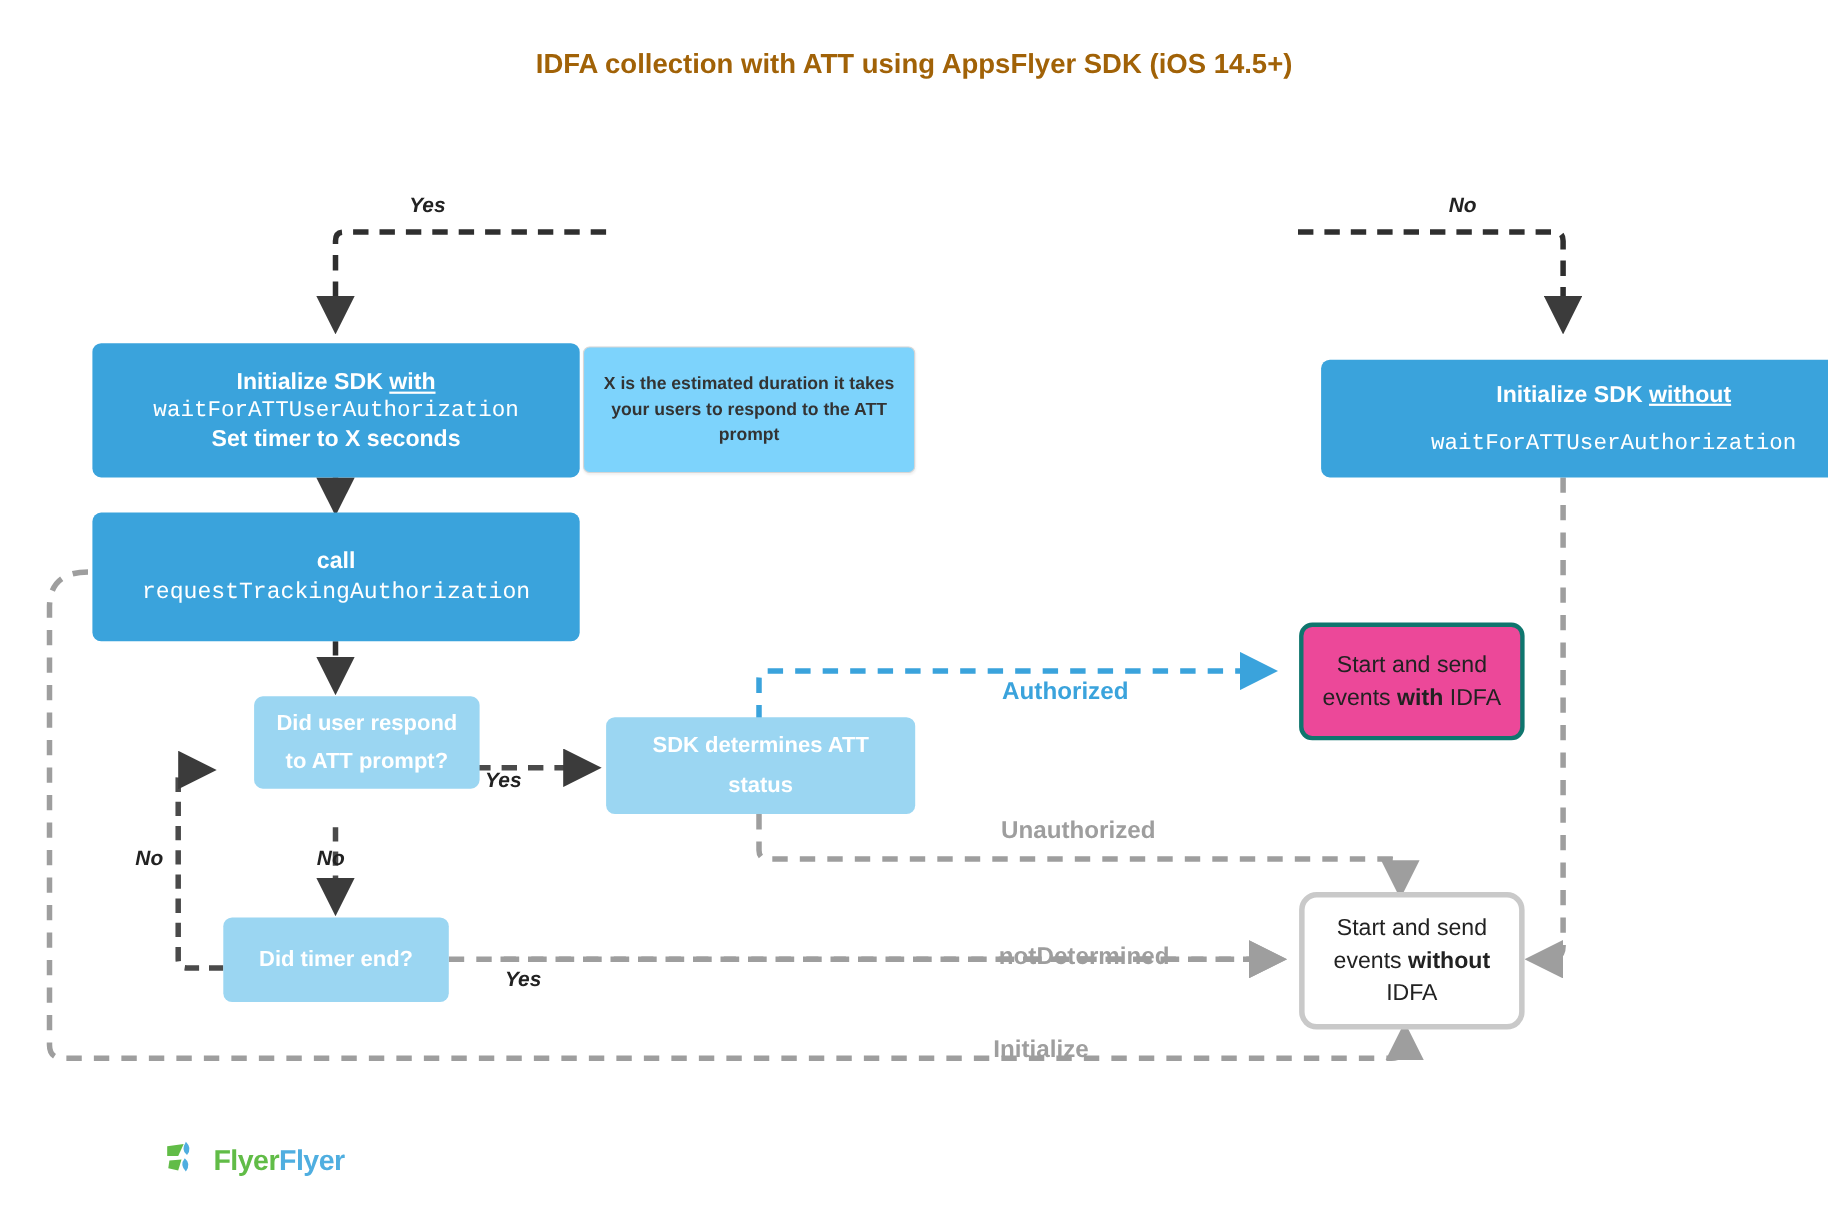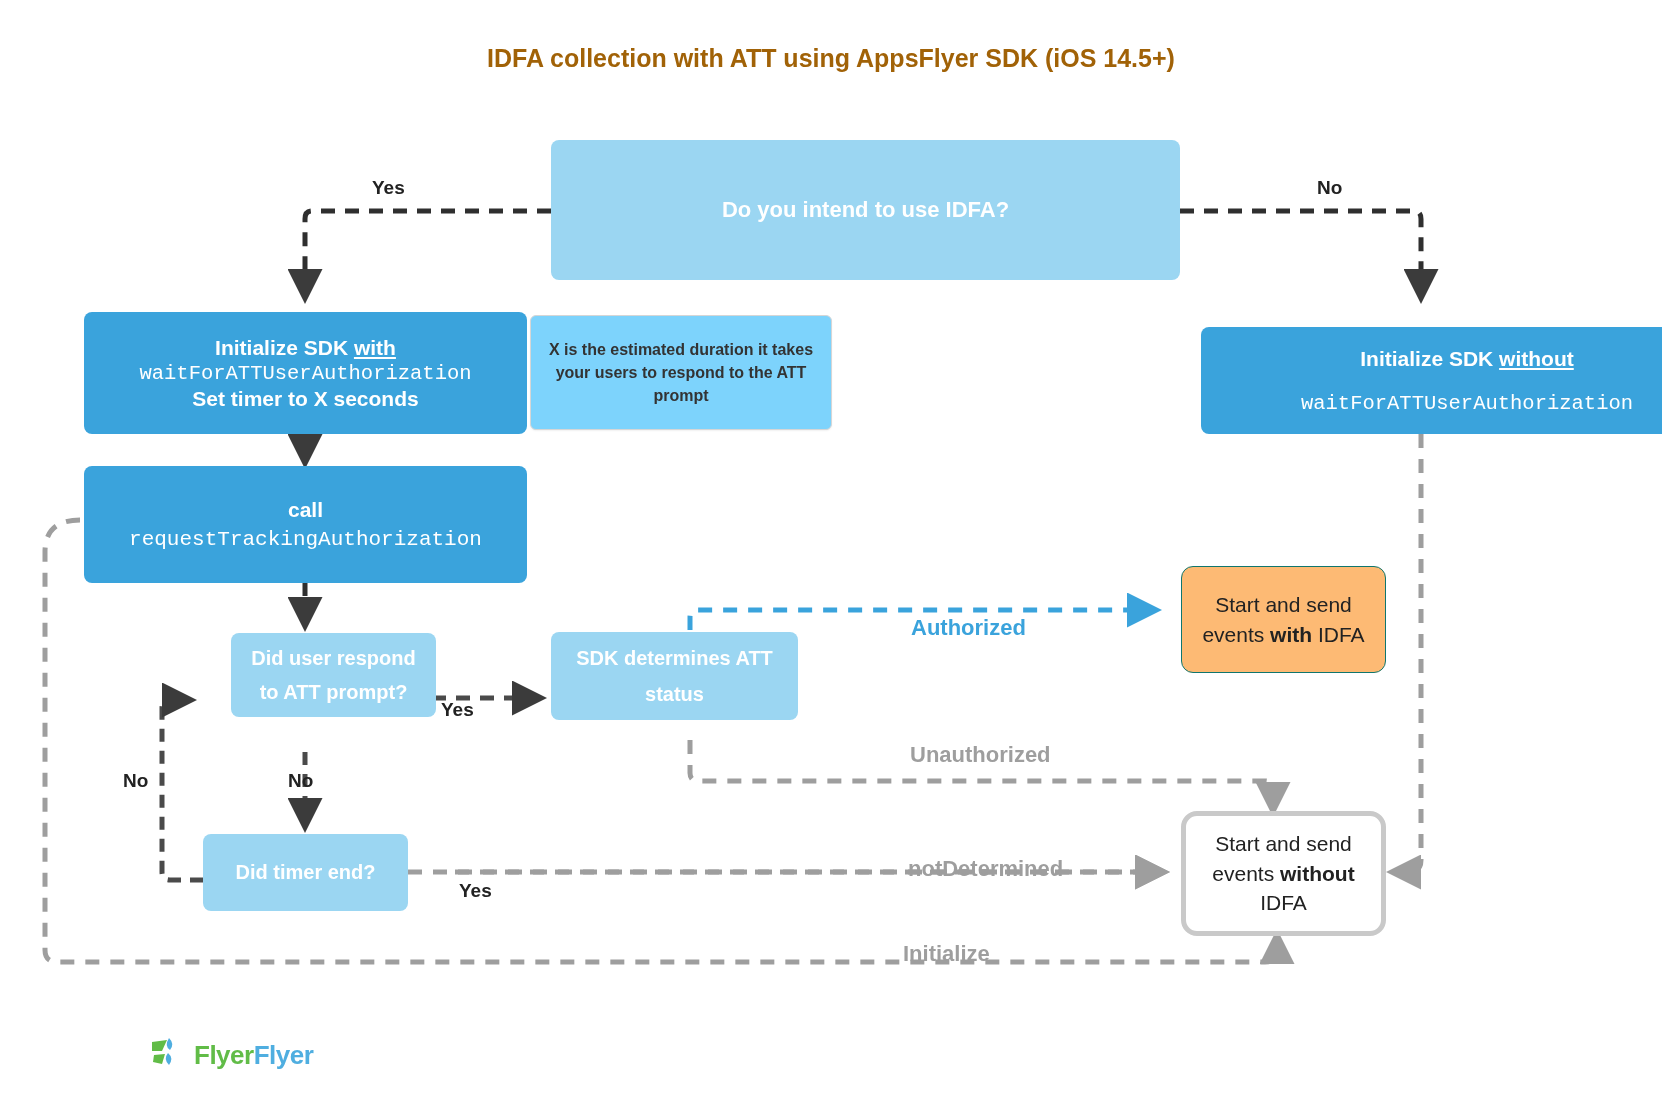--- a/index.html
+++ b/index.html
@@ -46,43 +46,43 @@
   }
   .node-note {
     background: #7dd3fc;
     border: 1px solid #d6d6d6;
     color: #333333;
     font-weight: bold;
     border-radius: 6px;
     box-shadow: 0 1px 2px rgba(0,0,0,0.06);
   }
   .node-outline-blue {
-    background: #fdba74;
-    border: 1px solid #0f766e;
+    background: #ec4899;
+    border: 4px solid #0f766e;
     color: #222222;
     font-weight: normal;
     border-radius: 12px;
   }
   .node-outline-gray {
     background: #ffffff;
     border: 5px solid #c9c9c9;
     color: #222222;
     font-weight: normal;
     border-radius: 16px;
   }
   .mono {
     font-family: "Liberation Mono", "DejaVu Sans Mono", monospace;
     font-weight: normal;
   }
   .edge-label {
     position: absolute;
     font-weight: bold;
     white-space: nowrap;
   }
-  .lbl-dark { color: #222222; font-size: 19px; }
+  .lbl-dark { color: #222222; font-size: 19px; font-style: italic; }
   .lbl-gray { color: #9e9e9e; font-size: 22px; }
   .lbl-blue { color: #3AA3DC; font-size: 22px; }
   .title {
     position: absolute;
     left: 0;
     top: 44px;
     width: 1662px;
     text-align: center;
     font-size: 25px;
     font-weight: bold;
@@ -145,23 +145,20 @@
 
     <path d="M 690 740 L 690 773 Q 690 781 698 781 L 1265 781 Q 1273 781 1273 789 L 1273 810" fill="none" stroke="#9e9e9e" stroke-width="5" stroke-dasharray="14 11" marker-end="url(#arrow-gray)"></path>
 
     <path d="M 455 872 L 1163 872" fill="none" stroke="#9e9e9e" stroke-width="5" stroke-dasharray="14 11" marker-end="url(#arrow-gray)"></path>
 
     <path d="M 80 520 Q 45 520 45 552 L 45 950 Q 45 962 57 962 L 1265 962 Q 1277 962 1277 950 L 1277 936" fill="none" stroke="#9e9e9e" stroke-width="5" stroke-dasharray="14 11" marker-end="url(#arrow-gray)"></path>
 
     <path d="M 1421 434 L 1421 860 Q 1421 872 1409 872 L 1393 872" fill="none" stroke="#9e9e9e" stroke-width="5" stroke-dasharray="14 11" marker-end="url(#arrow-gray)"></path>
   </svg>
 
-  <div class="node node-lightblue" style="left:551px; top:140px; width:629px; height:140px; font-size:22px;">
-    <span>Do you intend to use IDFA?</span>
-  </div>
 
   <div class="node node-blue" style="left:84px; top:312px; width:443px; height:122px; font-size:20px; gap:2px;">
     <div style="font-size:21px;">
       <span>Initialize SDK </span><u>with</u>
     </div>
     <div class="mono" style="font-size:20.5px;">waitForATTUserAuthorization</div>
     <div style="font-size:21px;">Set timer to X seconds</div>
   </div>
 
   <div class="node node-note" style="left:530px; top:315px; width:302px; height:115px; font-size:16px; padding:0 14px; line-height:1.45;">
@@ -174,21 +171,21 @@
   </div>
 
   <div class="node node-lightblue" style="left:203px; top:633px; width:205px; height:84px; font-size:20px; line-height:1.7; padding:16px 12px;margin-left:28px;">
     <span>Did user respond to ATT prompt?</span>
   </div>
 
   <div class="node node-lightblue" style="left:203px; top:834px; width:205px; height:77px; font-size:20px;">
     <span>Did timer end?</span>
   </div>
 
-  <div class="node node-lightblue" style="left:551px; top:632px; width:247px; height:88px; font-size:20px; line-height:1.8; padding:16px 16px;">
+  <div class="node node-lightblue" style="left:551px; top:652px; width:281px; height:88px; font-size:20px; line-height:1.8; padding:16px 16px;">
     <span>SDK determines ATT status</span>
   </div>
 
   <div class="node node-blue" style="left:1201px; top:327px; width:532px; height:107px; font-size:20px; gap:21px;">
     <div style="font-size:21px;">
       <span>Initialize SDK </span><u>without</u>
     </div>
     <div class="mono" style="font-size:20.5px;">waitForATTUserAuthorization</div>
   </div>
 

